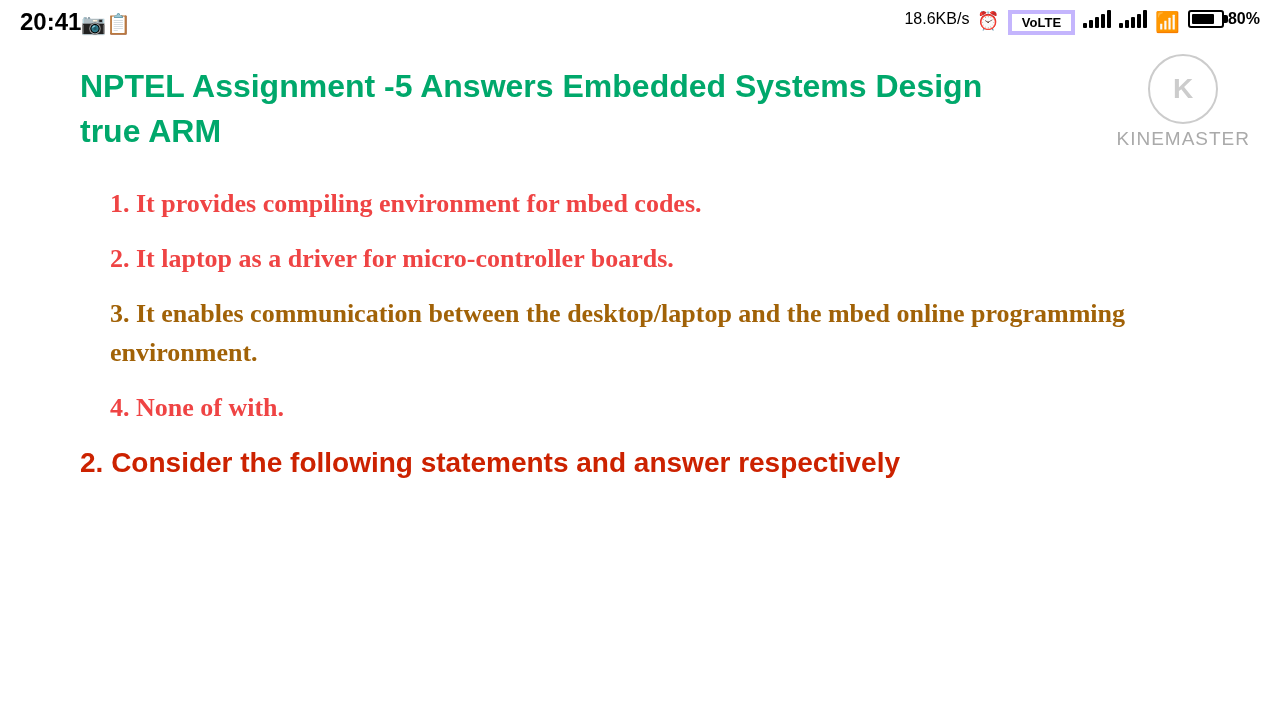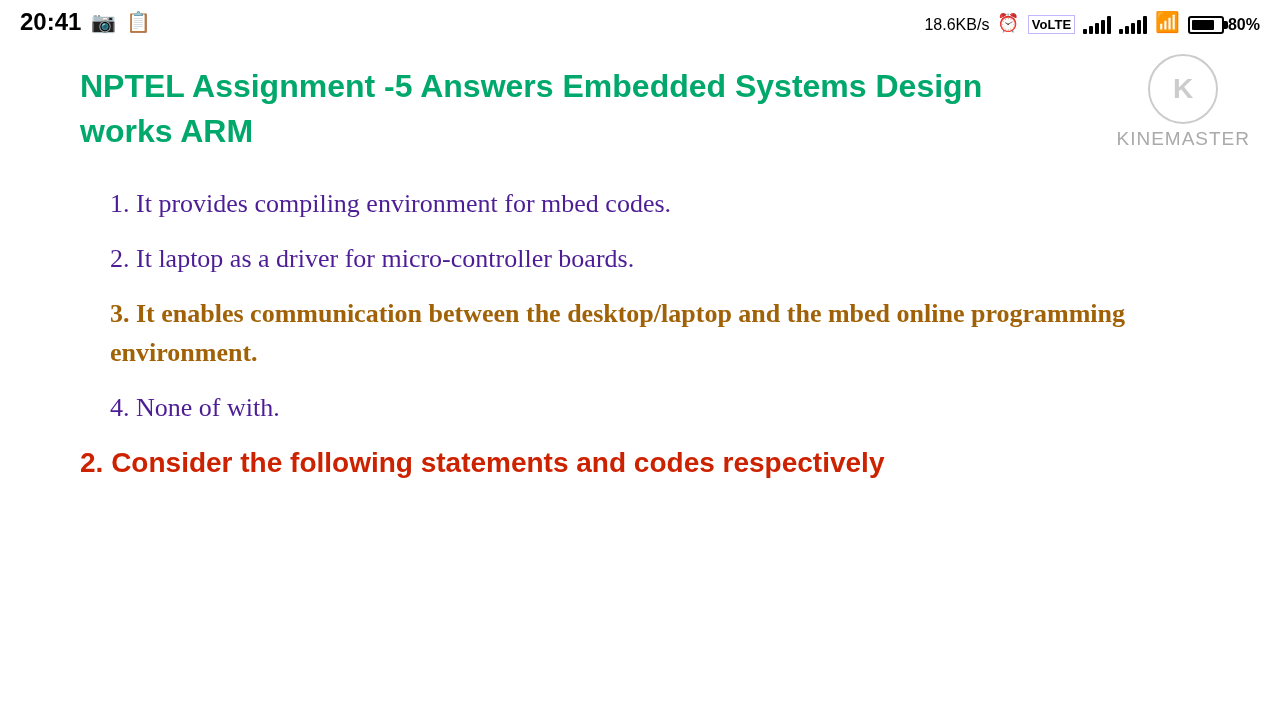--- a/index.html
+++ b/index.html
@@ -24,36 +24,35 @@
       background: #ffffff;
       display: flex;
       align-items: center;
       justify-content: space-between;
       padding: 0 20px;
       border-bottom: none;
     }
 
     .status-left {
       display: flex;
-      align-items: center;
-      gap: 10px;
+      align-items: flex-end;
       font-size: 22px;
       font-weight: bold;
       font-family: sans-serif;
       color: #000;
     }
 
     .status-left .time {
       font-size: 24px;
       font-weight: bold;
     }
 
     .status-right {
       display: flex;
-      align-items: flex-end;
+      align-items: flex-start;
       gap: 8px;
       font-size: 16px;
       font-family: sans-serif;
       color: #000;
     }
 
     .speed-text {
       font-size: 16px;
       font-weight: normal;
     }
@@ -170,24 +169,25 @@
     
     .answers-list {
       list-style: none;
       padding: 0;
       margin-top: 16px;
       padding-left: 30px;
     }
 
     .answer-item {
       font-size: 26px;
-      color: #4c1d95;
+      color: #ef4444;
       margin-bottom: 16px;
       font-family: serif;
       line-height: 1.5;
+      font-weight: bold;
     }
 
     .answer-item.highlighted {
       color: #a16207;
       font-weight: bold;
     }
 
     .partial-q2 {
       font-size: 28px;
       font-weight: bold;
@@ -225,21 +225,21 @@
 
 <div class="status-bar">
   <div class="status-left">
     <span class="time">20:41</span>
     <span class="cam-icon">📷</span>
     <span style="font-size:20px;">📋</span>
   </div>
   <div class="status-right">
     <span class="speed-text">18.6KB/s</span>
     <span style="font-size:18px;">⏰</span>
-    <span style="font-size:16px; font-weight:bold; font-family:sans-serif; border:1px solid #c4b5fd; padding:1px 3px; font-size:13px;">VoLTE</span>
+    <span style="font-size:16px; font-weight:bold; font-family:sans-serif; border:4px solid #c4b5fd; padding:1px 10px; font-size:13px;">VoLTE</span>
     <div class="signal-bar">
       <span style="height:5px;"></span>
       <span style="height:8px;"></span>
       <span style="height:11px;"></span>
       <span style="height:14px;"></span>
       <span style="height:18px;"></span>
     </div>
     <div class="signal-bar">
       <span style="height:5px;"></span>
       <span style="height:8px;"></span>
@@ -261,21 +261,21 @@
 
   <div class="kinemaster-logo">
     <div class="kinemaster-circle">
       <span>K</span>
     </div>
     <span class="kinemaster-text">KINEMASTER</span>
   </div>
 
   <div class="page-title">
     <span>NPTEL Assignment -5 Answers Embedded Systems Design</span><br>
-    <span>works ARM</span>
+    <span>true ARM</span>
   </div>
 
   <ol class="questions-list">
     <li class="question-item">
       <ul class="answers-list">
         <li class="answer-item">
           <span>1.</span>
           <span>It provides compiling environment for mbed codes.</span>
         </li>
         <li class="answer-item">
@@ -289,16 +289,16 @@
         <li class="answer-item">
           <span>4.</span>
           <span>None of with.</span>
         </li>
       </ul>
     </li>
   </ol>
 
   <div class="partial-q2">
     <span>2.</span>
-    <span>Consider the following statements and codes respectively</span>
+    <span>Consider the following statements and answer respectively</span>
   </div>
 
 </div>
 
 </body></html>

